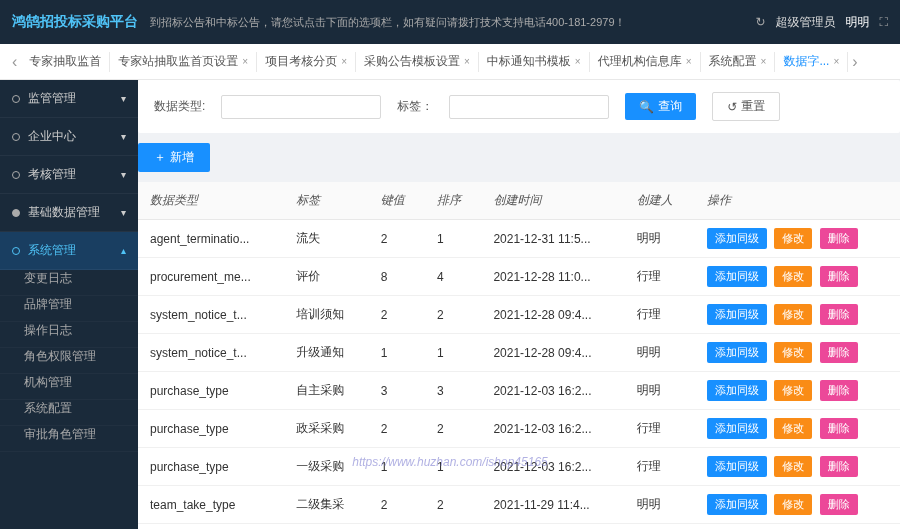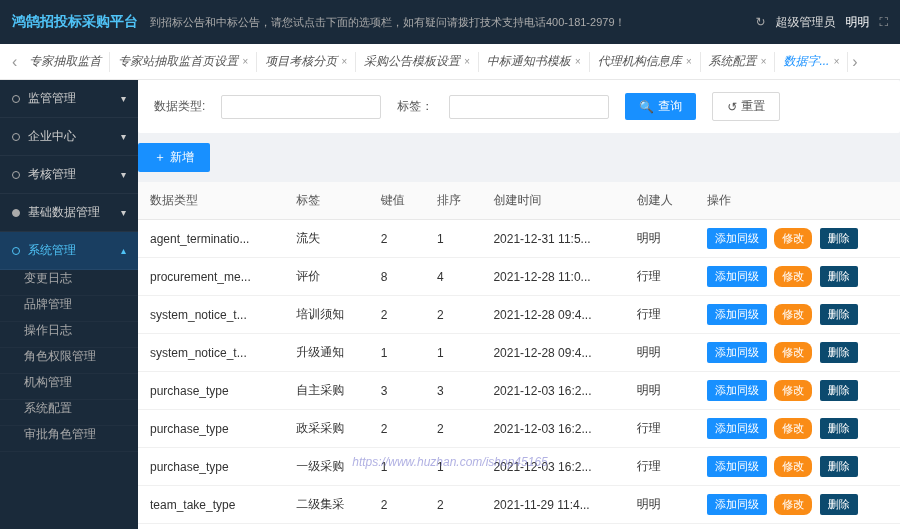--- a/index.html
+++ b/index.html
@@ -59,21 +59,20 @@
     .breadcrumb-item {
       display: flex;
       align-items: center;
       padding: 4px 8px;
       height: 20px;
       font-size: 12px;
       color: #555;
       border-right: 1px solid #e8e8e8;
       cursor: pointer;
       white-space: nowrap;
-      font-style: italic;
     }
     .breadcrumb-item .close-x {
       margin-left: 4px;
       color: #999;
       font-size: 10px;
     }
     .breadcrumb-nav-arrow {
       color: #999;
       font-size: 16px;
       cursor: pointer;
@@ -190,20 +189,21 @@
       background: #fff;
       border-radius: 2px;
     }
     table {
       width: 100%;
       border-collapse: collapse;
     }
     thead tr {
       background: #fafafa;
       border-bottom: 1px solid #e8e8e8;
+      font-style: italic;
     }
     th {
       padding: 10px 12px;
       font-size: 12px;
       font-weight: normal;
       color: #555;
       text-align: left;
       border-bottom: 1px solid #e8e8e8;
     }
     td {
@@ -220,29 +220,29 @@
       border-radius: 2px;
       padding: 3px 8px;
       cursor: pointer;
       font-size: 11px;
       margin-right: 4px;
     }
     .btn-warning {
       background: #fa8c16;
       color: #fff;
       border: none;
-      border-radius: 8px;
+      border-radius: 2px;
       padding: 3px 8px;
       cursor: pointer;
       font-size: 11px;
       margin-right: 4px;
       text-align: right;
     }
     .btn-danger {
-      background: #0c4a6e;
+      background: #ec4899;
       color: #fff;
       border: none;
       border-radius: 2px;
       padding: 3px 8px;
       cursor: pointer;
       font-size: 11px;
     }
 
     
     .watermark {

